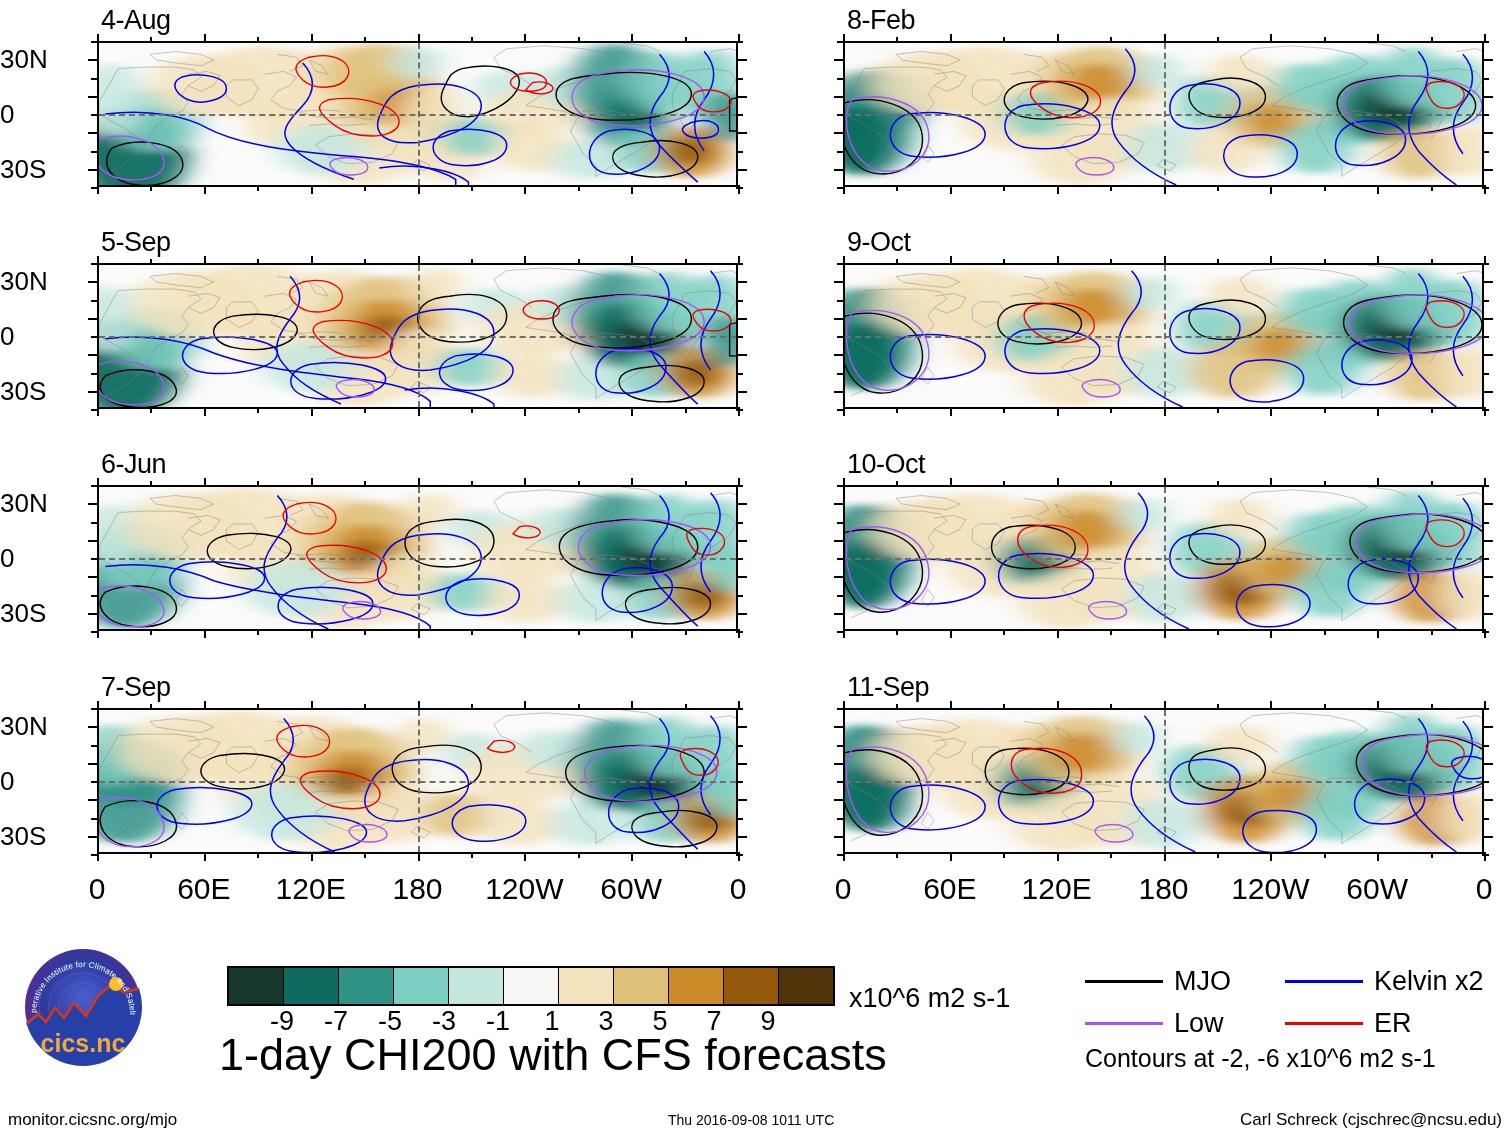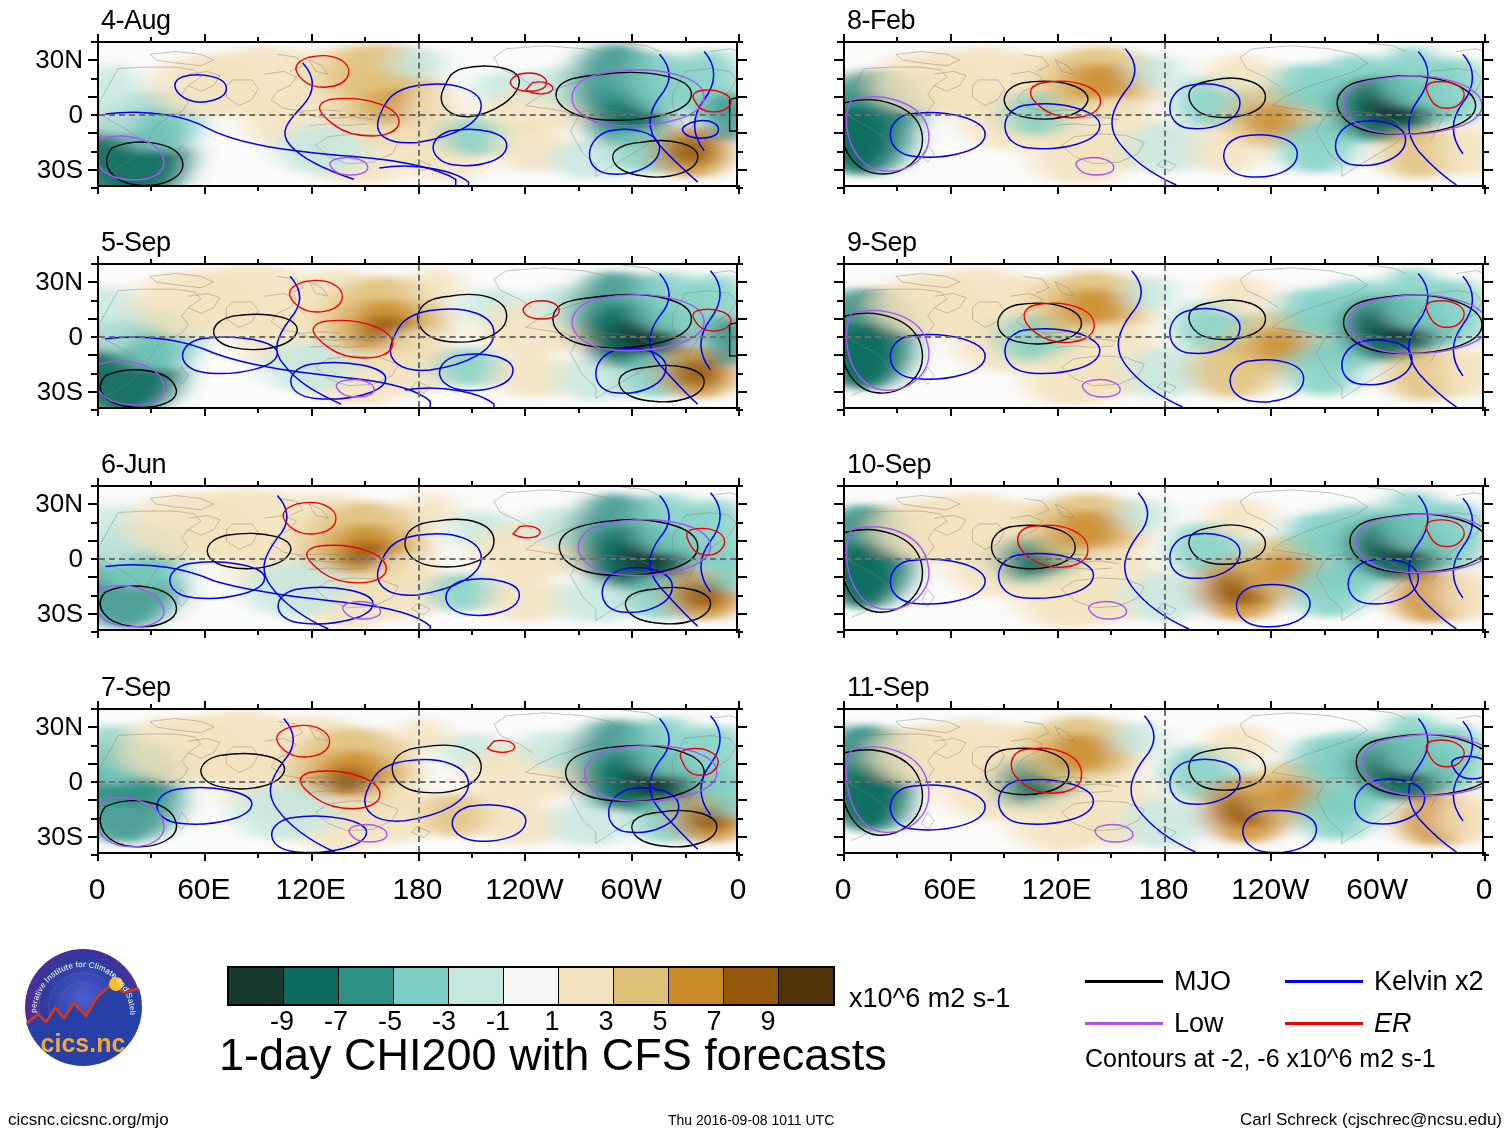--- a/index.html
+++ b/index.html
@@ -6,21 +6,21 @@
   body{width:1510px;height:1137px;position:relative;
        font-family:"Liberation Sans","DejaVu Sans",sans-serif;color:#000;
        overflow:hidden;}
   .panel-title{position:absolute;font-size:27px;line-height:27px;font-weight:400;
                letter-spacing:-0.5px;white-space:nowrap;}
   .panel-corner{position:absolute;font-size:27px;line-height:27px;white-space:nowrap;}
 
   .map-frame{position:absolute;border:2px solid #000;box-sizing:border-box;
              background:#fbfbfb;overflow:hidden;}
 
-  .ylab{position:absolute;font-size:26px;line-height:26px;text-align:right;
+  .ylab{position:absolute;font-size:26px;line-height:26px;
         white-space:nowrap;transform:translateY(-50%);}
   .xlab{position:absolute;font-size:30px;line-height:30px;white-space:nowrap;
         transform:translateX(-50%);}
 
   .tick-x{position:absolute;background:#000;width:2px;}
   .tick-y{position:absolute;background:#000;height:2px;}
 
   .eqline{position:absolute;left:0;right:0;height:0;
           border-top:2px dashed #6e6e6e;}
   .dateline{position:absolute;top:0;bottom:0;width:0;
@@ -726,21 +726,21 @@
     <div class="tick-y" style="top: 114px; left: 837px; width: 7px;"></div>
     <div class="tick-y" style="top: 114px; left: 1482px; width: 7px;"></div>
     <div class="tick-y" style="top: 132.25px; left: 834px; width: 11px;"></div>
     <div class="tick-y" style="top: 132.25px; left: 1482px; width: 11px;"></div>
     <div class="tick-y" style="top: 150.5px; left: 837px; width: 7px;"></div>
     <div class="tick-y" style="top: 150.5px; left: 1482px; width: 7px;"></div>
     <div class="tick-y" style="top: 168.75px; left: 834px; width: 11px;"></div>
     <div class="tick-y" style="top: 168.75px; left: 1482px; width: 11px;"></div>
     <div class="tick-y" style="top: 187px; left: 837px; width: 7px;"></div>
     <div class="tick-y" style="top: 187px; left: 1482px; width: 7px;"></div>
-    <div class="panel-title" style="left: 847px; top: 229px;">9-Sep</div>
+    <div class="panel-title" style="left: 847px; top: 229px;">9-Oct</div>
     <div class="map-frame" style="left: 843px; top: 263px; width: 641px; height: 146px;">
       <svg viewBox="0 0 100 100" preserveAspectRatio="none" width="100%" height="100%" style="position: absolute; inset: 0px;">
         <defs>
           <filter id="bl5" x="-40%" y="-40%" width="180%" height="180%">
             <feGaussianBlur stdDeviation="2.2"></feGaussianBlur>
           </filter>
         </defs>
         <g filter="url(#bl5)">
           <ellipse cx="3" cy="52" rx="8" ry="36" fill="#2f9287" opacity="0.85"></ellipse>
           <ellipse cx="4" cy="38" rx="7" ry="22" fill="#2f9287" opacity="0.85"></ellipse>
@@ -854,21 +854,21 @@
     <div class="tick-y" style="top: 336px; left: 837px; width: 7px;"></div>
     <div class="tick-y" style="top: 336px; left: 1482px; width: 7px;"></div>
     <div class="tick-y" style="top: 354.25px; left: 834px; width: 11px;"></div>
     <div class="tick-y" style="top: 354.25px; left: 1482px; width: 11px;"></div>
     <div class="tick-y" style="top: 372.5px; left: 837px; width: 7px;"></div>
     <div class="tick-y" style="top: 372.5px; left: 1482px; width: 7px;"></div>
     <div class="tick-y" style="top: 390.75px; left: 834px; width: 11px;"></div>
     <div class="tick-y" style="top: 390.75px; left: 1482px; width: 11px;"></div>
     <div class="tick-y" style="top: 409px; left: 837px; width: 7px;"></div>
     <div class="tick-y" style="top: 409px; left: 1482px; width: 7px;"></div>
-    <div class="panel-title" style="left: 847px; top: 451px;">10-Sep</div>
+    <div class="panel-title" style="left: 847px; top: 451px;">10-Oct</div>
     <div class="map-frame" style="left: 843px; top: 485px; width: 641px; height: 146px;">
       <svg viewBox="0 0 100 100" preserveAspectRatio="none" width="100%" height="100%" style="position: absolute; inset: 0px;">
         <defs>
           <filter id="bl6" x="-40%" y="-40%" width="180%" height="180%">
             <feGaussianBlur stdDeviation="2.2"></feGaussianBlur>
           </filter>
         </defs>
         <g filter="url(#bl6)">
           <ellipse cx="3" cy="48" rx="8" ry="36" fill="#2f9287" opacity="0.85"></ellipse>
           <ellipse cx="4" cy="36" rx="7" ry="22" fill="#2f9287" opacity="0.85"></ellipse>
@@ -1176,21 +1176,21 @@
     <span class="leg-text">MJO</span>
   </div>
   <div class="leg-row" style="left:200px;top:6px;">
     <span class="leg-line" id="leg-kelvin" style="border-top-color: rgb(0, 0, 238);"></span>
     <span class="leg-text">Kelvin x2</span>
   </div>
   <div class="leg-row" style="left:0px;top:48px;">
     <span class="leg-line" id="leg-low" style="border-top-color: rgb(168, 85, 247);"></span>
     <span class="leg-text">Low</span>
   </div>
-  <div class="leg-row" style="left:200px;top:48px;font-style:italic;">
+  <div class="leg-row" style="left:200px;top:48px;">
     <span class="leg-line" id="leg-er" style="border-top-color: rgb(238, 0, 0);"></span>
     <span class="leg-text">ER</span>
   </div>
 </div>
 <div class="leg-note" style="left:1085px;top:1046px;">Contours at -2, -6 x10^6 m2 s-1</div>
 
 <div class="logo" style="left:24px;top:948px;">
   <svg viewBox="0 0 118 118" width="118" height="118">
     <defs>
       <radialGradient id="lg" cx="50%" cy="42%" r="62%">
@@ -1207,15 +1207,15 @@
     <path d="M0,78 L14,66 L22,74 L31,60 L40,70 L50,55 L62,68 L74,48 L88,36 L100,44 L118,40 L118,118 L0,118 Z" fill="#2740a8"></path>
     <path d="M0,78 L14,66 L22,74 L31,60 L40,70 L50,55 L62,68 L74,48 L88,36 L100,44 L118,40" fill="none" stroke="#d03a1a" stroke-width="2.6"></path>
     <circle cx="92" cy="36" r="7" fill="#f5c026"></circle>
     <text x="59" y="104" text-anchor="middle" font-family="Liberation Sans, sans-serif" font-size="25" font-weight="bold" fill="#f0a93a">cics.nc</text>
     <text font-family="Liberation Sans, sans-serif" font-size="8.1" fill="#ffffff" letter-spacing="0.2">
       <textPath href="#arcpath" startOffset="50%" text-anchor="middle">Cooperative Institute for Climate and Satellites</textPath>
     </text>
   </svg>
 </div>
 
-<div class="foot foot-l" style="left:8px;top:1110px;">cicsnc.cicsnc.org/mjo</div>
+<div class="foot foot-l" style="left:8px;top:1110px;">monitor.cicsnc.org/mjo</div>
 <div class="foot foot-c" style="left:668px;top:1112px;">Thu 2016-09-08 1011 UTC</div>
 <div class="foot foot-r" style="right:8px;top:1110px;">Carl Schreck (cjschrec@ncsu.edu)</div>
 
 </body></html>

